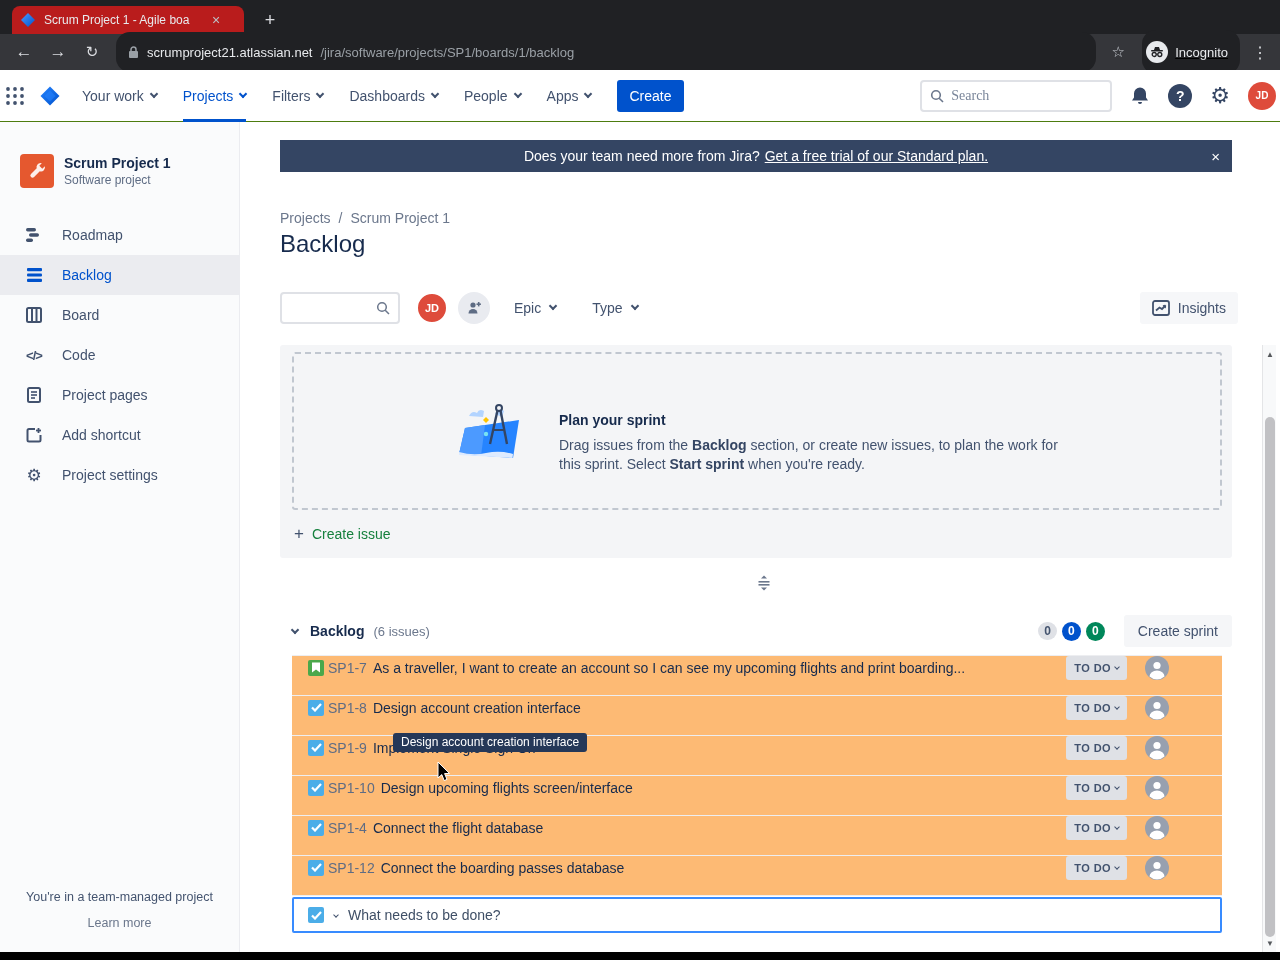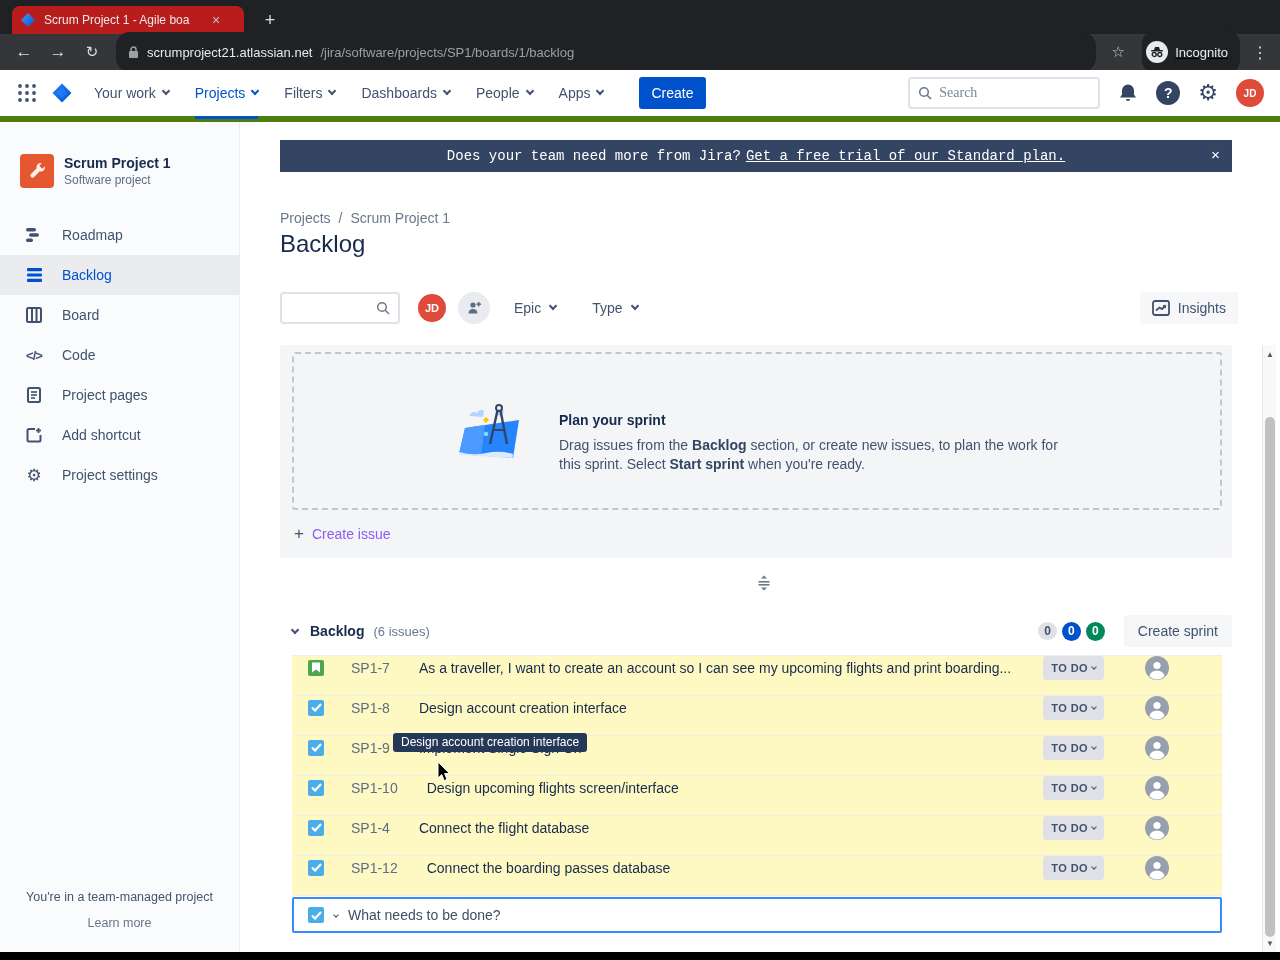--- a/index.html
+++ b/index.html
@@ -34,31 +34,31 @@
   .g-star::before { content:"☆"; }
   .incog { height:44px; background:#202124; border-radius:14px; display:flex; align-items:center;
            gap:7px; padding:2px 12px 2px 4px; margin-left:6px;text-decoration:underline; }
   .incog-circle { width:22px; height:22px; border-radius:50%; background:#E8EAED; display:flex;
                   align-items:center; justify-content:center; }
   .incog-label { color:#E8EAED; font-size:13px; }
   .g-kebab { color:#DADCE0; font-size:16px; width:20px; text-align:center; margin-left:4px; }
   .g-kebab::before { content:"⋮"; }
   
   .jnav { position:absolute; top:70px; left:0; width:1280px; height:52px; background:#fff;
-          border-bottom:6px solid #4d7c0f; display:flex; align-items:center; padding:0 16px; }
+          border-bottom:1px solid #4d7c0f; display:flex; align-items:center; padding:0 4px; }
   .appgrid { margin-right:14px; display:flex; }
   .jlogo { margin-right:22px; display:flex; }
   .nav-item { height:52px; display:flex; align-items:center; color:#42526E; font-size:14px;
               margin-right:26px; gap:7px; cursor:default; }
   .nav-item.active { color:#0052CC; box-shadow: inset 0 -3px 0 #0052CC; }
   .chev { display:inline-block; width:6px; height:6px; border-right:2px solid currentColor;
           border-bottom:2px solid currentColor; transform:rotate(45deg); margin-top:-4px; }
   .chev-xs { width:4px; height:4px; border-width:1.5px; margin:0 0 1px 4px; }
   .create-btn { background:#0052CC; color:#fff; font-size:14px; border:none; border-radius:3px;
-                height:32px; padding:0 12px; margin-left:10px; }
+                height:32px; padding:0 12px; margin-left:0; }
   .jnav-right { margin-left:auto; display:flex; align-items:center; gap:18px; }
   .top-search { width:192px; height:32px; border:2px solid #DFE1E6; border-radius:4px;
                 display:flex; align-items:center; padding:0 8px; gap:7px; background:#fff; }
   .top-search input { border:none; outline:none; font-size:14px; width:140px; color:#172B4D;
                       font-family:Liberation Serif, serif; }
   .top-search input::placeholder { color:#7A869A; }
   .help-circle { width:24px; height:24px; border-radius:50%; background:#344563; color:#fff;
                  font-size:14px; font-weight:bold; display:flex; align-items:center; justify-content:center; }
   .help-circle::before { content:"?"; }
   .g-gear { color:#344563; font-size:22px; line-height:1; }
@@ -79,21 +79,21 @@
   .sb-item .sb-ic { width:20px; display:flex; justify-content:center; color:#42526E; }
   .sb-item.active { background:#EBECF0; color:#0052CC; }
   .sb-item.active .sb-ic { color:#0052CC; }
   .code-glyph { font-size:13px; font-weight:bold; letter-spacing:-1px; }
   .sb-footer { position:absolute; bottom:22px; left:0; right:0; text-align:center; }
   .sb-footer-text { font-size:12.5px; color:#44546F; }
   .sb-footer-link { font-size:12.5px; color:#6B778C; margin-top:12px; }
   
   .main { position:absolute; top:122px; left:240px; width:1040px; height:830px; background:#fff; }
   .banner { position:absolute; top:18px; left:40px; width:952px; height:32px; background:#344563;
-            display:flex; align-items:center; justify-content:center; gap:5px; color:#fff; font-size:14px;font-family:Liberation Mono, monospace; }
+            display:flex; align-items:center; justify-content:center; gap:5px; color:#fff; font-size:14px; }
   .banner-link { text-decoration:underline; cursor:pointer; }
   .banner-close { position:absolute; right:12px; top:0; height:32px; display:flex; align-items:center;
                   color:#fff; font-size:15px; }
   .banner-close::before { content:"×"; }
   .breadcrumb { position:absolute; top:88px; left:40px; font-size:14px; color:#6B778C;
                 display:flex; gap:8px; }
   .page-title { position:absolute; top:108px; left:40px; font-size:24px; font-weight:500; color:#172B4D; }
   .filterbar { position:absolute; top:170px; left:40px; right:42px; height:32px; display:flex; align-items:center; }
   .f-search { width:120px; height:32px; border:2px solid #DFE1E6; border-radius:4px; background:#fff;
               display:flex; align-items:center; padding:0 8px; }
@@ -112,42 +112,42 @@
   .sprint-panel { position:absolute; top:223px; left:40px; width:952px; height:213px; background:#F4F5F7;
                   border-radius:3px; }
   .sprint-dashed { position:absolute; top:7px; left:12px; width:930px; height:158px;
                    border:2px dashed #C1C7D0; border-radius:3px; display:flex; align-items:center;
                    justify-content:center; gap:26px; }
   .sprint-text { width:500px; }
   .sprint-title { font-size:14px; font-weight:bold; color:#172B4D; margin-bottom:8px;margin-top:23px; }
   .sprint-desc { font-size:14px; color:#42526E; line-height:1.3; }
   .sprint-desc b { color:#344563; }
   .create-issue { position:absolute; left:14px; bottom:14px; display:flex; align-items:center; gap:8px;
-                  color:#8b5cf6; font-size:14px; }
+                  color:#15803d; font-size:14px; }
   .plus-icon::before { content:"+"; font-size:17px; color:#42526E; }
   
   .drag-handle { position:absolute; top:453px; left:516px; width:16px; height:16px; color:#6B778C; }
   
   .bl-header { position:absolute; top:493px; left:48px; width:944px; height:32px; display:flex; align-items:center; }
   .bl-chev { width:6px; height:6px; border-right:2px solid #42526E; border-bottom:2px solid #42526E;
              transform:rotate(45deg); margin:0 12px 2px 4px; }
   .bl-title { font-size:14px; font-weight:bold; color:#172B4D; }
   .bl-count { font-size:13px; color:#6B778C; margin-left:9px; }
   .bl-right { margin-left:auto; display:flex; align-items:center; gap:5px; }
   .badge { height:18px; min-width:18px; display:flex; align-items:center; justify-content:center;
            font-size:12px; font-weight:bold; }
   .badge.gray { background:#DFE1E6; color:#44546F; border-radius:9px; padding:0 6px; }
   .badge.blue { background:#0052CC; color:#fff; border-radius:50%; width:19px; height:19px; }
   .badge.green { background:#00875A; color:#fff; border-radius:50%; width:19px; height:19px; }
   .create-sprint-btn { height:32px; background:#F5F6F8; border:none; border-radius:3px; color:#42526E;
                        font-size:14px; padding:0 14px; margin-left:14px; font-family:"Liberation Sans",sans-serif; }
   
   .issue-list { position:absolute; top:533px; left:52px; width:930px; border-top:1px solid #EDEEF1; }
-  .issue-row { height:40px; background:#fef9c3; border-bottom:1px solid #EDEEF1; display:flex;
-               align-items:center; padding:0 53px 16px 16px; gap:27px; }
+  .issue-row { height:40px; background:#fdba74; border-bottom:1px solid #EDEEF1; display:flex;
+               align-items:center; padding:0 53px 16px 16px; gap:4px; }
   .type-icon { width:16px; height:16px; border-radius:2px; display:flex; align-items:center;
                justify-content:center; flex:none; }
   .icon-story, .icon-task { display:none; }
   .type-story .type-icon { background:#4BA84B; }
   .type-story .icon-story { display:block; }
   .type-task .type-icon { background:#4BADE8; }
   .type-task .icon-task { display:block; }
   .issue-key { color:#5E6C84; font-size:14px; white-space:nowrap; }
   .issue-summary { color:#172B4D; font-size:14px; flex:1; white-space:nowrap; overflow:hidden;
                    text-overflow:ellipsis; margin-left:2px; }

